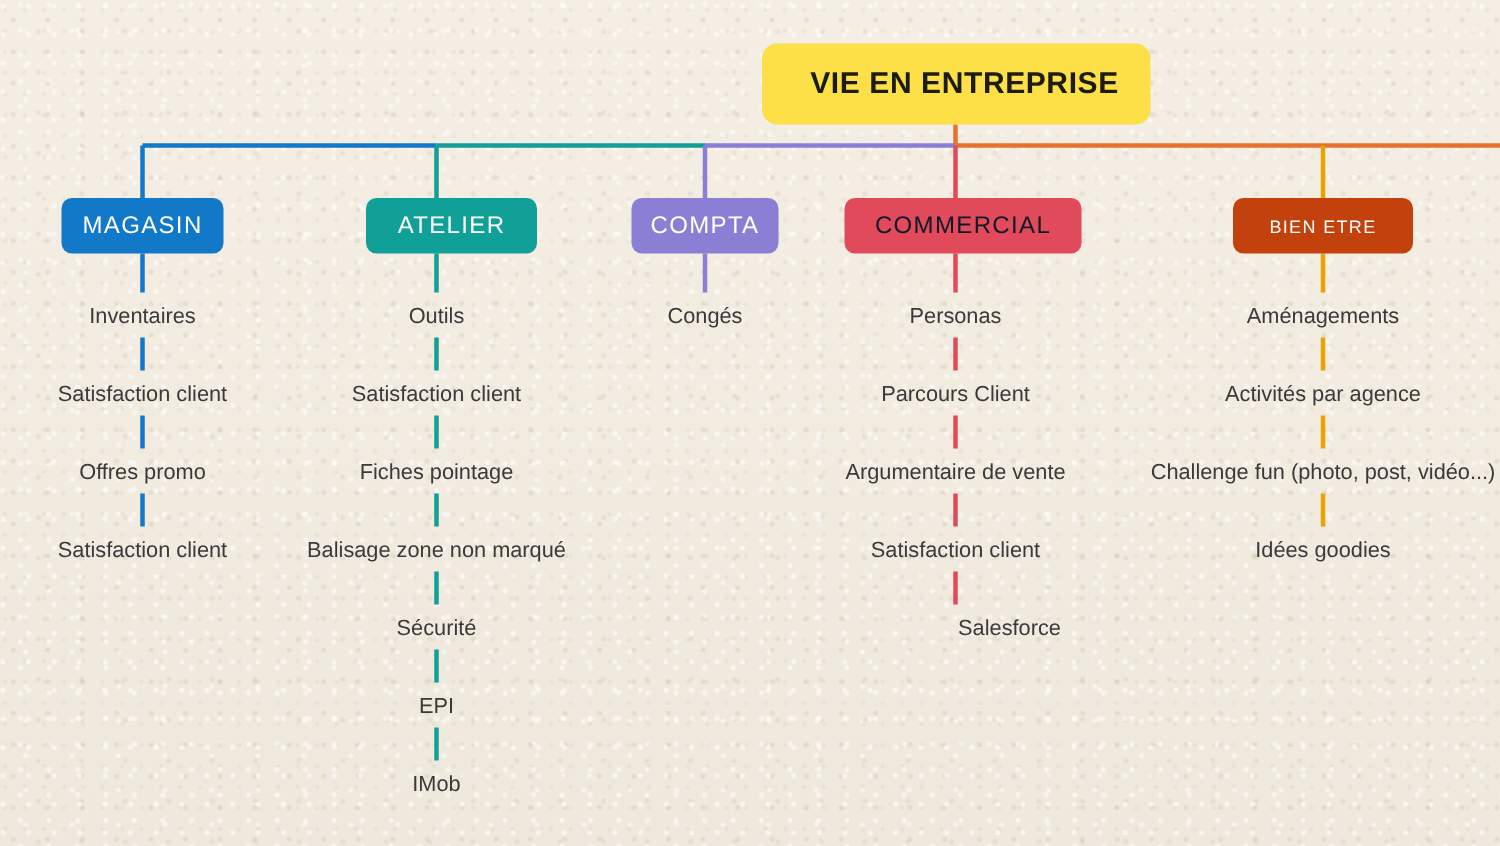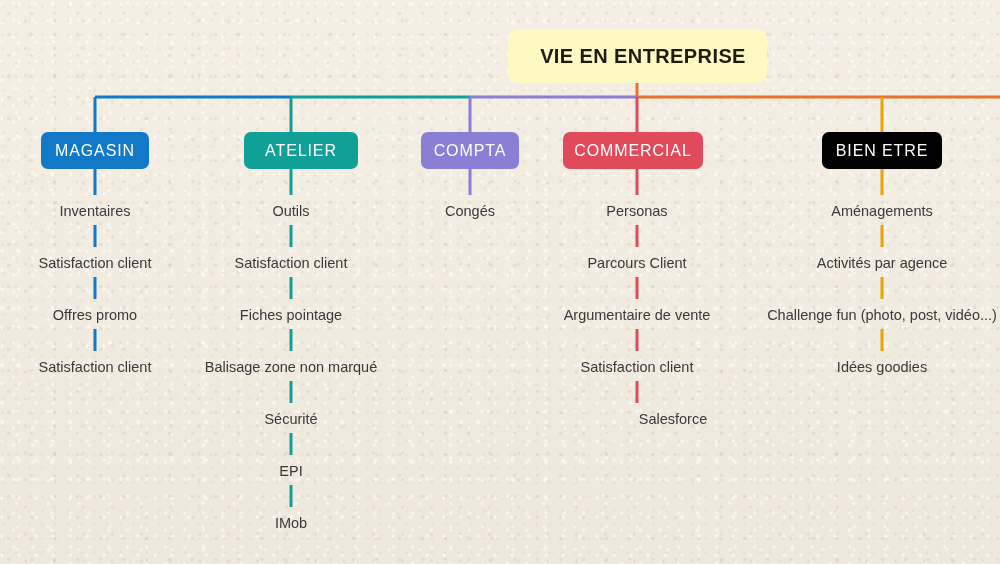--- a/index.html
+++ b/index.html
@@ -104,21 +104,21 @@
     <line x1="637" y1="381" x2="637" y2="403" stroke="#e04a5a" stroke-width="3" stroke-linecap="butt"></line>
     <line x1="882" y1="97" x2="882" y2="132" stroke="#e8a400" stroke-width="3" stroke-linecap="butt"></line>
     <line x1="882" y1="169" x2="882" y2="195" stroke="#e8a400" stroke-width="3" stroke-linecap="butt"></line>
     <line x1="882" y1="225" x2="882" y2="247" stroke="#e8a400" stroke-width="3" stroke-linecap="butt"></line>
     <line x1="882" y1="277" x2="882" y2="299" stroke="#e8a400" stroke-width="3" stroke-linecap="butt"></line>
     <line x1="882" y1="329" x2="882" y2="351" stroke="#e8a400" stroke-width="3" stroke-linecap="butt"></line>
   </svg>
 
 <div id="canvas">
 
-  <div class="node-box root-box" style="left: 508px; top: 29px; width: 259px; height: 54px; background: #fef9c3; color: rgb(28, 28, 18); font-size: 20px; padding-left: 11px;">
+  <div class="node-box root-box" style="left: 508px; top: 29px; width: 259px; height: 54px; background: #fde047; color: rgb(28, 28, 18); font-size: 20px; padding-left: 11px;">
     <span>VIE EN ENTREPRISE</span>
   </div>
 
 <div class="node-box cat-box" style="left: 41px; top: 132px; width: 108px; height: 37px; background: rgb(18, 120, 200); color: rgb(255, 255, 255); font-size: 16px;">
       <span>MAGASIN</span>
     </div>
     <div class="leaf-label" style="left: 95px; top: 211px; text-align: center;">Inventaires</div>
     <div class="leaf-label" style="left: 95px; top: 263px;">Satisfaction client</div>
     <div class="leaf-label" style="left: 95px; top: 315px;">Offres promo</div>
     <div class="leaf-label" style="left: 95px; top: 367px;">Satisfaction client</div>
@@ -129,28 +129,28 @@
     <div class="leaf-label" style="left: 291px; top: 263px;">Satisfaction client</div>
     <div class="leaf-label" style="left: 291px; top: 315px;">Fiches pointage</div>
     <div class="leaf-label" style="left: 291px; top: 367px;">Balisage zone non marqué</div>
     <div class="leaf-label" style="left: 291px; top: 419px; text-align: right;">Sécurité</div>
     <div class="leaf-label" style="left: 291px; top: 471px;">EPI</div>
     <div class="leaf-label" style="left: 291px; top: 523px;">IMob</div>
     <div class="node-box cat-box" style="left: 421px; top: 132px; width: 98px; height: 37px; background: rgb(138, 127, 212); color: rgb(255, 255, 255); font-size: 16px;">
       <span>COMPTA</span>
     </div>
     <div class="leaf-label" style="left: 470px; top: 211px;">Congés</div>
-    <div class="node-box cat-box" style="left: 563px; top: 132px; width: 140px; height: 37px; background: rgb(224, 74, 90); color: #ffffff; font-size: 16px;">
+    <div class="node-box cat-box" style="left: 563px; top: 132px; width: 158px; height: 37px; background: rgb(224, 74, 90); color: #0f172a; font-size: 16px;">
       <span>COMMERCIAL</span>
     </div>
     <div class="leaf-label" style="left: 637px; top: 211px;">Personas</div>
     <div class="leaf-label" style="left: 637px; top: 263px;">Parcours Client</div>
     <div class="leaf-label" style="left: 637px; top: 315px;">Argumentaire de vente</div>
     <div class="leaf-label" style="left: 637px; top: 367px;">Satisfaction client</div>
     <div class="leaf-label" style="left: 637px; top: 419px; margin-left: 36px;">Salesforce</div>
-    <div class="node-box cat-box" style="left: 822px; top: 132px; width: 120px; height: 37px; background: #000000; color: rgb(255, 255, 255); font-size: 16px;">
+    <div class="node-box cat-box" style="left: 822px; top: 132px; width: 120px; height: 37px; background: #c2410c; color: rgb(255, 255, 255); font-size: 12px;">
       <span>BIEN ETRE</span>
     </div>
     <div class="leaf-label" style="left: 882px; top: 211px;">Aménagements</div>
     <div class="leaf-label" style="left: 882px; top: 263px;">Activités par agence</div>
     <div class="leaf-label" style="left: 882px; top: 315px;">Challenge fun (photo, post, vidéo...)</div>
     <div class="leaf-label" style="left: 882px; top: 367px;">Idées goodies</div>
   </div>
 
 </body></html>

